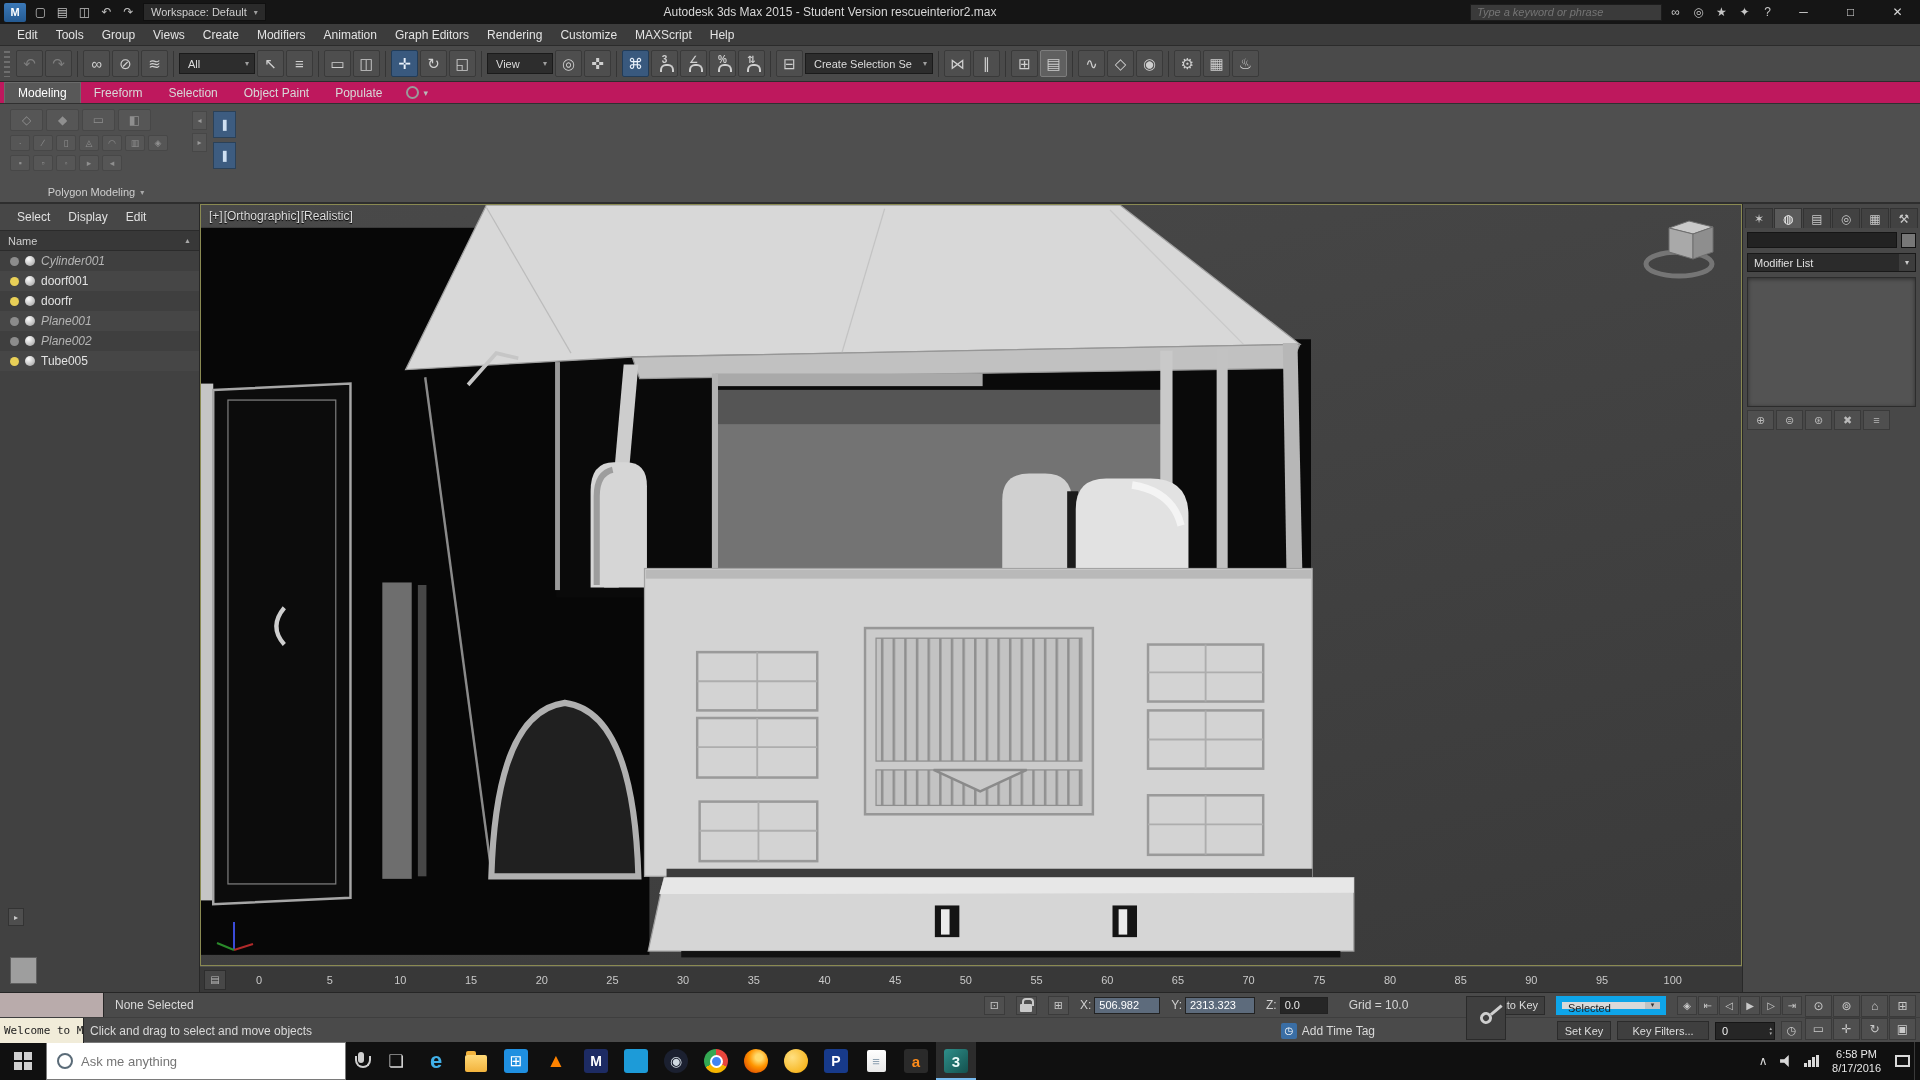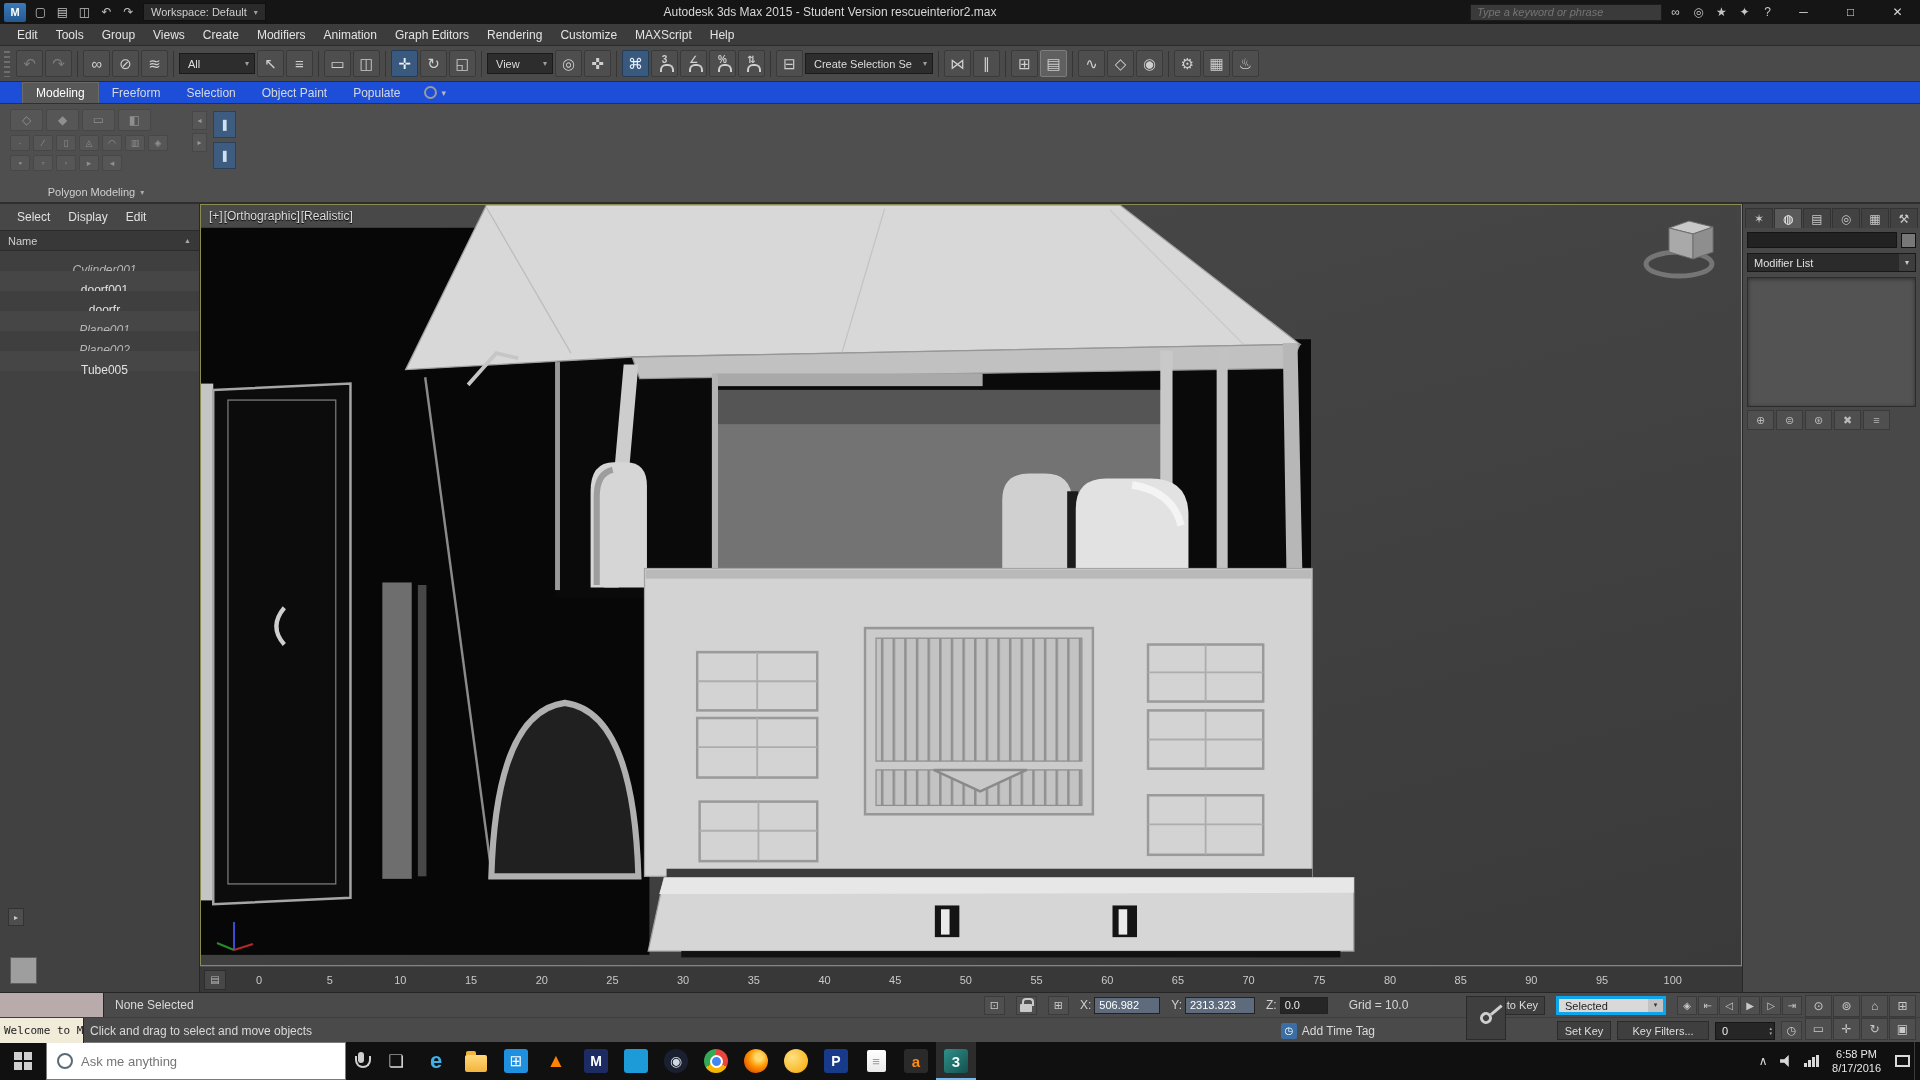--- a/index.html
+++ b/index.html
@@ -33,21 +33,21 @@
   .tbtn.dis { color:#7d7d7d; }
   .tbtn.act { background:#39597e; border-color:#223c58; color:#eaf2fc; }
   .tbtn.on  { background:#606060; border-color:#7d7d7d; }
   .tbtn.snap { font-size:10px; font-weight:bold; align-items:flex-start; padding-top:3px; }
   .tbtn.snap::after { content:""; position:absolute; bottom:4px; left:8px; width:10px; height:6px; border:2px solid currentColor; border-bottom:none; border-radius:6px 6px 0 0; }
   .tsep { width:1px; height:26px; background:#353535; margin:0 3px; }
   .tdd { height:21px; background:#2d2d2d; border:1px solid #1b1b1b; display:flex; align-items:center; padding:0 5px 0 8px; font-size:11px; color:#ddd; gap:6px; white-space:nowrap; }
   .tdd span.val { overflow:hidden; text-overflow:clip; flex:1; }
 
   
-  .ribbon-tabs { height:22px; background:#1d4ed8; display:flex; align-items:flex-end; padding-left:22px; border-bottom:1px solid #303030; }
+  .ribbon-tabs { height:22px; background:#be185d; display:flex; align-items:flex-end; padding-left:4px; border-bottom:1px solid #303030; }
   .rtab { padding:3px 13px; font-size:12px; color:#d8d8d8; }
   .rtab[data-active="true"] { background:#585858; border:1px solid #6a6a6a; border-bottom:none; color:#fff; }
   .ribbon-circle { width:13px; height:13px; border:2px solid #9a9a9a; border-radius:50%; margin:0 3px 4px 10px; }
   .ribbon-min { color:#b9b9b9; font-size:9px; margin:0 0 5px 2px; }
   .ribbon-body { height:100px; background:#4f4f4f; display:flex; border-bottom:2px solid #2e2e2e; padding:5px 0 0 10px; }
   .rgroup { width:172px; display:flex; flex-direction:column; gap:4px; }
   .rrow { display:flex; gap:3px; }
   .rbtn { height:22px; min-width:33px; background:#565656; border:1px solid #474747; color:#8f8f8f; display:flex; align-items:center; justify-content:center; font-size:12px; border-radius:2px; }
   .rbtn.sm { height:16px; min-width:20px; font-size:9px; }
   .rcaption { margin-top:auto; display:flex; align-items:center; justify-content:center; gap:5px; font-size:11px; color:#cfcfcf; padding:3px 0 4px; }
@@ -60,21 +60,21 @@
   
   .workspace { flex:1; display:flex; min-height:0; }
 
   
   .explorer { width:200px; background:#414141; border-right:1px solid #282828; display:flex; flex-direction:column; position:relative; }
   .exp-menus { height:26px; display:flex; align-items:center; padding-left:8px; background:#474747; }
   .exp-menu { padding:0 9px; font-size:12px; color:#e0e0e0; }
   .exp-header { height:21px; background:#383838; border-top:1px solid #2b2b2b; border-bottom:1px solid #2b2b2b; display:flex; align-items:center; padding:0 8px; font-size:11px; color:#cfcfcf; }
   .exp-header .sort { margin-left:auto; font-size:7px; color:#a9a9a9; }
   .exp-rows { display:flex; flex-direction:column; }
-  .exp-row { height:20px; display:flex; align-items:center; gap:6px; padding-left:10px; font-size:12px; color:#e2e2e2; background:#3f3f3f;flex-direction:column; }
+  .exp-row { height:20px; display:flex; align-items:center; gap:6px; padding-left:10px; font-size:12px; color:#e2e2e2; background:#3f3f3f; }
   .exp-row:nth-child(even) { background:#464646; }
   .exp-row[data-italic="true"] .olabel { font-style:italic; color:#b5b5b5; }
   .bulb { width:9px; height:9px; border-radius:50%; background:#e8cf57; }
   .exp-row[data-lit="false"] .bulb { background:#8c8c8c; }
   .geo { width:10px; height:10px; border-radius:50%; background:radial-gradient(circle at 35% 30%,#fff,#9a9a9a); }
   .exp-expander { position:absolute; left:8px; bottom:66px; width:16px; height:18px; background:#4e4e4e; border:1px solid #333; color:#ccc; font-size:8px; display:flex; align-items:center; justify-content:center; }
   .mini-box { position:absolute; left:10px; bottom:8px; width:27px; height:27px; background:#9e9e9e; border:1px solid #5f5f5f; }
 
   
   .vp-col { flex:1; display:flex; flex-direction:column; min-width:0; }
@@ -120,21 +120,21 @@
   .spacer { flex:1; }
   .sic { width:21px; height:19px; display:flex; align-items:center; justify-content:center; background:#4f4f4f; border:1px solid #3b3b3b; color:#c9c9c9; font-size:11px; flex:none; }
   .lock-shape { position:relative; width:12px; height:8px; background:#c9c9c9; border-radius:1px; margin-top:6px; }
   .lock-shape::before { content:""; position:absolute; top:-6px; left:2px; width:8px; height:6px; border:2px solid #c9c9c9; border-bottom:none; border-radius:4px 4px 0 0; }
   .coord { display:flex; align-items:center; gap:3px; color:#d0d0d0; flex:none; }
   .cfield { height:17px; background:#5d6b7c; border:1px solid #222; color:#fff; font-size:11px; display:flex; align-items:center; padding:0 4px; }
   .cfield.dark { background:#262626; color:#e8e8e8; }
   .grid-label { margin:0 10px; color:#d6d6d6; white-space:nowrap; }
   .kgap { width:46px; flex:none; }
   .skbtn { min-width:54px; height:19px; background:#3f3f3f; border:1px solid #2b2b2b; color:#ddd; display:flex; align-items:center; justify-content:center; font-size:11px; padding:0 6px; flex:none; }
-  .seldd { width:110px; height:19px; background:#d9d9d9; border:3px solid #0ea5e9; color:#1e1e1e; display:flex; align-items:flex-end; padding-left:6px; font-size:11px; flex:none; }
+  .seldd { width:110px; height:19px; background:#d9d9d9; border:6px solid #0ea5e9; color:#1e1e1e; display:flex; align-items:flex-start; padding-left:6px; font-size:11px; flex:none; }
   .seldd .caret { margin-left:auto; width:15px; height:100%; background:#c2c2c2; display:flex; align-items:center; justify-content:center; font-size:7px; color:#333; }
   .pb { display:flex; gap:1px; flex:none; }
   .pbtn { width:20px; height:19px; display:flex; align-items:center; justify-content:center; background:#4f4f4f; border:1px solid #3b3b3b; color:#c9c9c9; font-size:10px; }
   .keybtn { position:absolute; right:414px; top:3px; width:40px; height:44px; background:#3f3f3f; border:1px solid #2a2a2a; display:flex; align-items:center; justify-content:center; }
   .keyicon { position:relative; width:12px; height:12px; border:3px solid #cfcfcf; border-radius:50%; transform:rotate(-40deg); }
   .keyicon::after { content:""; position:absolute; left:9px; top:2px; width:14px; height:3px; background:#cfcfcf; }
   .navgrid { position:absolute; right:4px; top:2px; display:grid; grid-template-columns:repeat(4,27px); grid-auto-rows:22px; gap:1px; }
   .navbtn { background:#4f4f4f; border:1px solid #3a3a3a; color:#c9c9c9; display:flex; align-items:center; justify-content:center; font-size:12px; }
   .attag { display:flex; align-items:center; gap:5px; margin-right:124px; flex:none; }
   .attag-icon { width:16px; height:16px; background:#3a6ea5; color:#fff; display:flex; align-items:center; justify-content:center; font-size:10px; border-radius:2px; }

